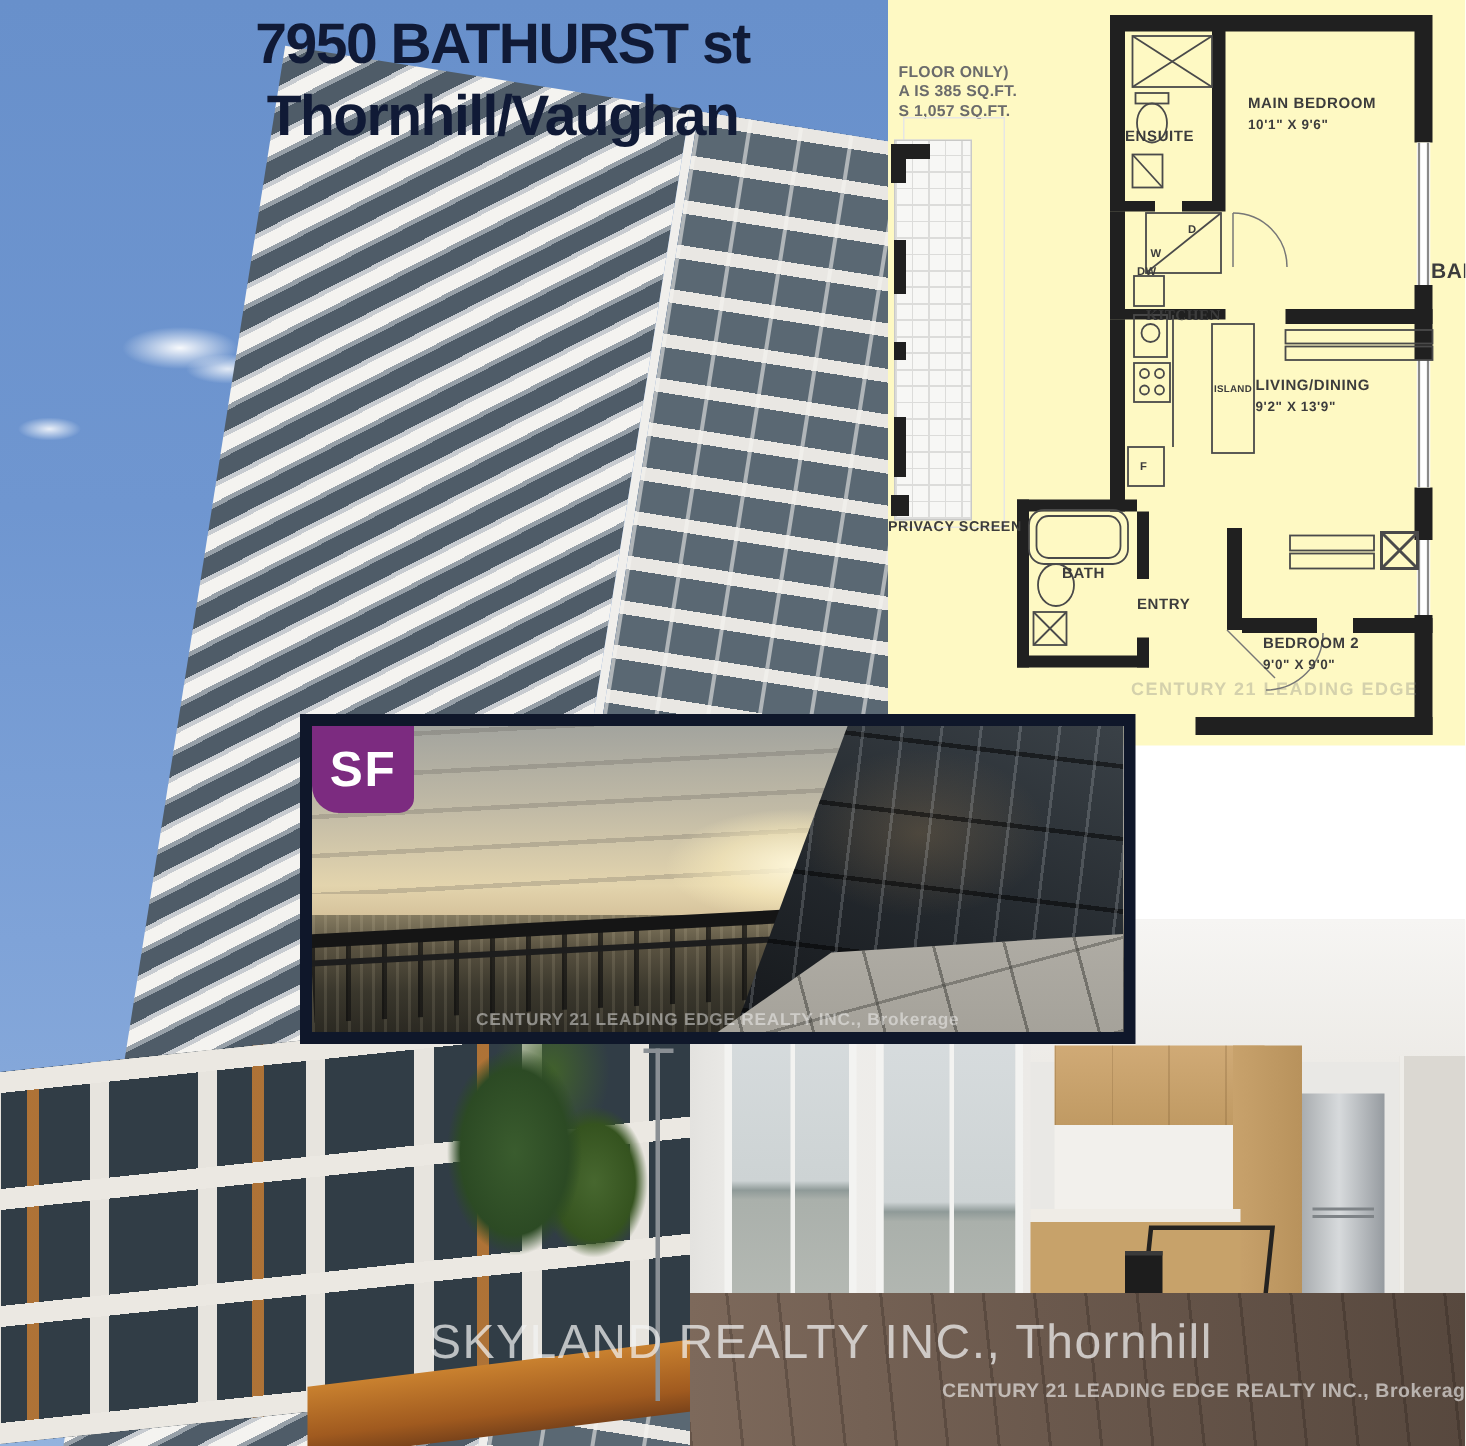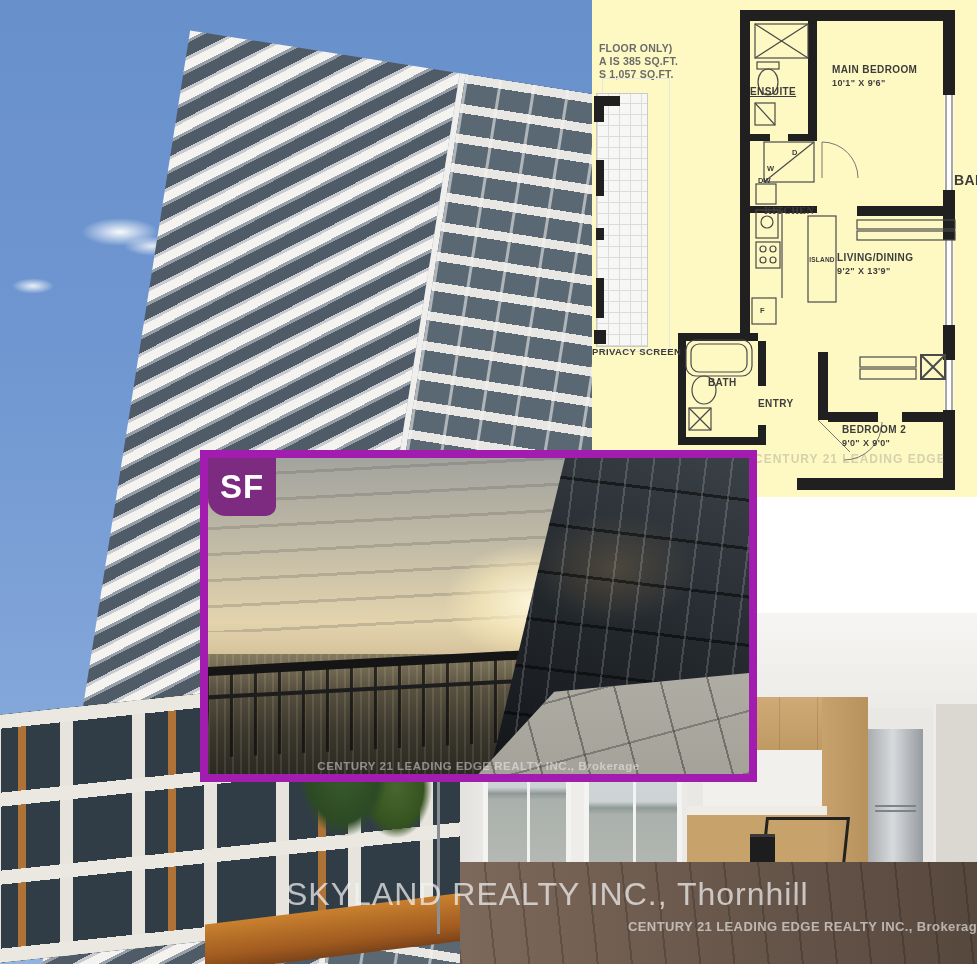--- a/index.html
+++ b/index.html
@@ -75,21 +75,21 @@
   .k-island{left:44%;top:55%;width:27%;height:30%;background:linear-gradient(180deg,#efece6 0 9px,#c7a26a 9px 60%,#b08c55 100%);
     background-size:100% 100%;}
   .k-frame{left:58%;top:58%;width:15%;height:31%;border:3px solid #242220;background:rgba(0,0,0,0);transform:skewX(-6deg);}
   .k-oven{left:56%;top:63%;width:5%;height:12%;background:#1d1d1d;border-top:3px solid #3a3a3a;}
   .k-floor{left:0;bottom:0;width:100%;height:29%;
     background:repeating-linear-gradient(84deg,rgba(20,12,8,.22) 0 2px,rgba(0,0,0,0) 2px 34px),
     linear-gradient(90deg,#7d695b 0%,#6b594d 45%,#57483e 100%);}
   .k-watermark{left:168px;top:306px;font-size:13px;font-weight:700;color:rgba(255,255,255,.58);letter-spacing:.4px;white-space:nowrap;}
 
   
-  .balcony-photo{left:200px;top:450px;width:557px;height:332px;box-sizing:border-box;border:8px solid #a21caf;z-index:6;}
+  .balcony-photo{left:200px;top:476px;width:557px;height:220px;box-sizing:border-box;border:8px solid #0f172a;z-index:6;}
   .b-inner{position:relative;width:100%;height:100%;overflow:hidden;
     background:linear-gradient(180deg,#a3a49e 0%,#c2bba6 28%,#e3d4ad 52%,#d6c39c 62%,#6f6654 70%,#4a4539 82%,#302d26 100%);}
   .b-clouds{left:0;top:0;width:100%;height:55%;opacity:.5;background:
     repeating-linear-gradient(-3deg,rgba(84,80,76,.45) 0 3px,rgba(0,0,0,0) 3px 26px);}
   .b-sun{left:38%;top:18%;width:44%;height:55%;background:
     radial-gradient(ellipse 50% 45% at 50% 50%,rgba(255,248,220,.95) 0%,rgba(252,238,190,.55) 45%,rgba(0,0,0,0) 75%);}
   .b-land{left:0;top:62%;width:100%;height:38%;background:
     repeating-linear-gradient(90deg,rgba(255,240,205,.10) 0 2px,rgba(0,0,0,0) 2px 8px),
     linear-gradient(180deg,#847a60 0%,#57503f 30%,#3a372c 65%,#2b2922 100%);}
   .b-rail{left:-2%;top:63%;width:74%;height:9px;background:#151515;transform:rotate(-3deg);}
@@ -221,21 +221,21 @@
           <line x1="119" y1="408" x2="97" y2="430"></line>
       </g>
       <g stroke="#777777" stroke-width="1" fill="none">
         <path d="M 230 142 A 36 36 0 0 1 266 178"></path>
         <line x1="230" y1="142" x2="230" y2="178"></line>
         <path d="M 290 422 A 38 38 0 0 1 252 460"></path>
         <line x1="226" y1="420" x2="258" y2="452"></line>
       </g>
     </svg>
 
-    <span class="fp-label" style="left:158px;top:86px;width:80px;text-decoration:underline;">ENSUITE</span>
+    <span class="fp-label" style="left:158px;top:86px;width:80px;">ENSUITE</span>
     <span class="fp-label" style="left:240px;top:64px;width:112px;">MAIN BEDROOM</span>
     <span class="fp-label fp-dim" style="left:240px;top:78px;width:112px;">10'1" X 9'6"</span>
     <span class="fp-label" style="left:172px;top:205px;width:70px;font-family:Liberation Serif, serif;">KITCHEN</span>
     <span class="fp-tiny" style="left:217px;top:256px;width:26px;text-align:center;font-size:6.5px;">ISLAND</span>
     <span class="fp-label" style="left:245px;top:252px;width:110px;">LIVING/DINING</span>
     <span class="fp-label fp-dim" style="left:245px;top:266px;width:110px;">9'2" X 13'9"</span>
     <span class="fp-label" style="left:0px;top:346px;width:96px;font-size:9.5px;">PRIVACY SCREEN</span>
     <span class="fp-label" style="left:116px;top:377px;width:50px;">BATH</span>
     <span class="fp-label" style="left:166px;top:398px;width:50px;">ENTRY</span>
     <span class="fp-label" style="left:250px;top:424px;width:100px;">BEDROOM 2</span>
@@ -276,16 +276,20 @@
       <div class="abs b-rail2"></div>
       <div class="abs b-glass"></div>
       <div class="abs b-pavers"></div>
       <div class="abs sf-badge">
         <span>SF</span>
       </div>
       <div class="abs b-watermark">CENTURY 21 LEADING EDGE REALTY INC., Brokerage</div>
     </div>
   </div>
 
+  <div class="abs title-block">
+    <div>7950 BATHURST st</div>
+    <div>Thornhill/Vaughan</div>
+  </div>
 
   <div class="abs skyland">SKYLAND REALTY INC., Thornhill</div>
 
 </div>
 
 </body></html>

